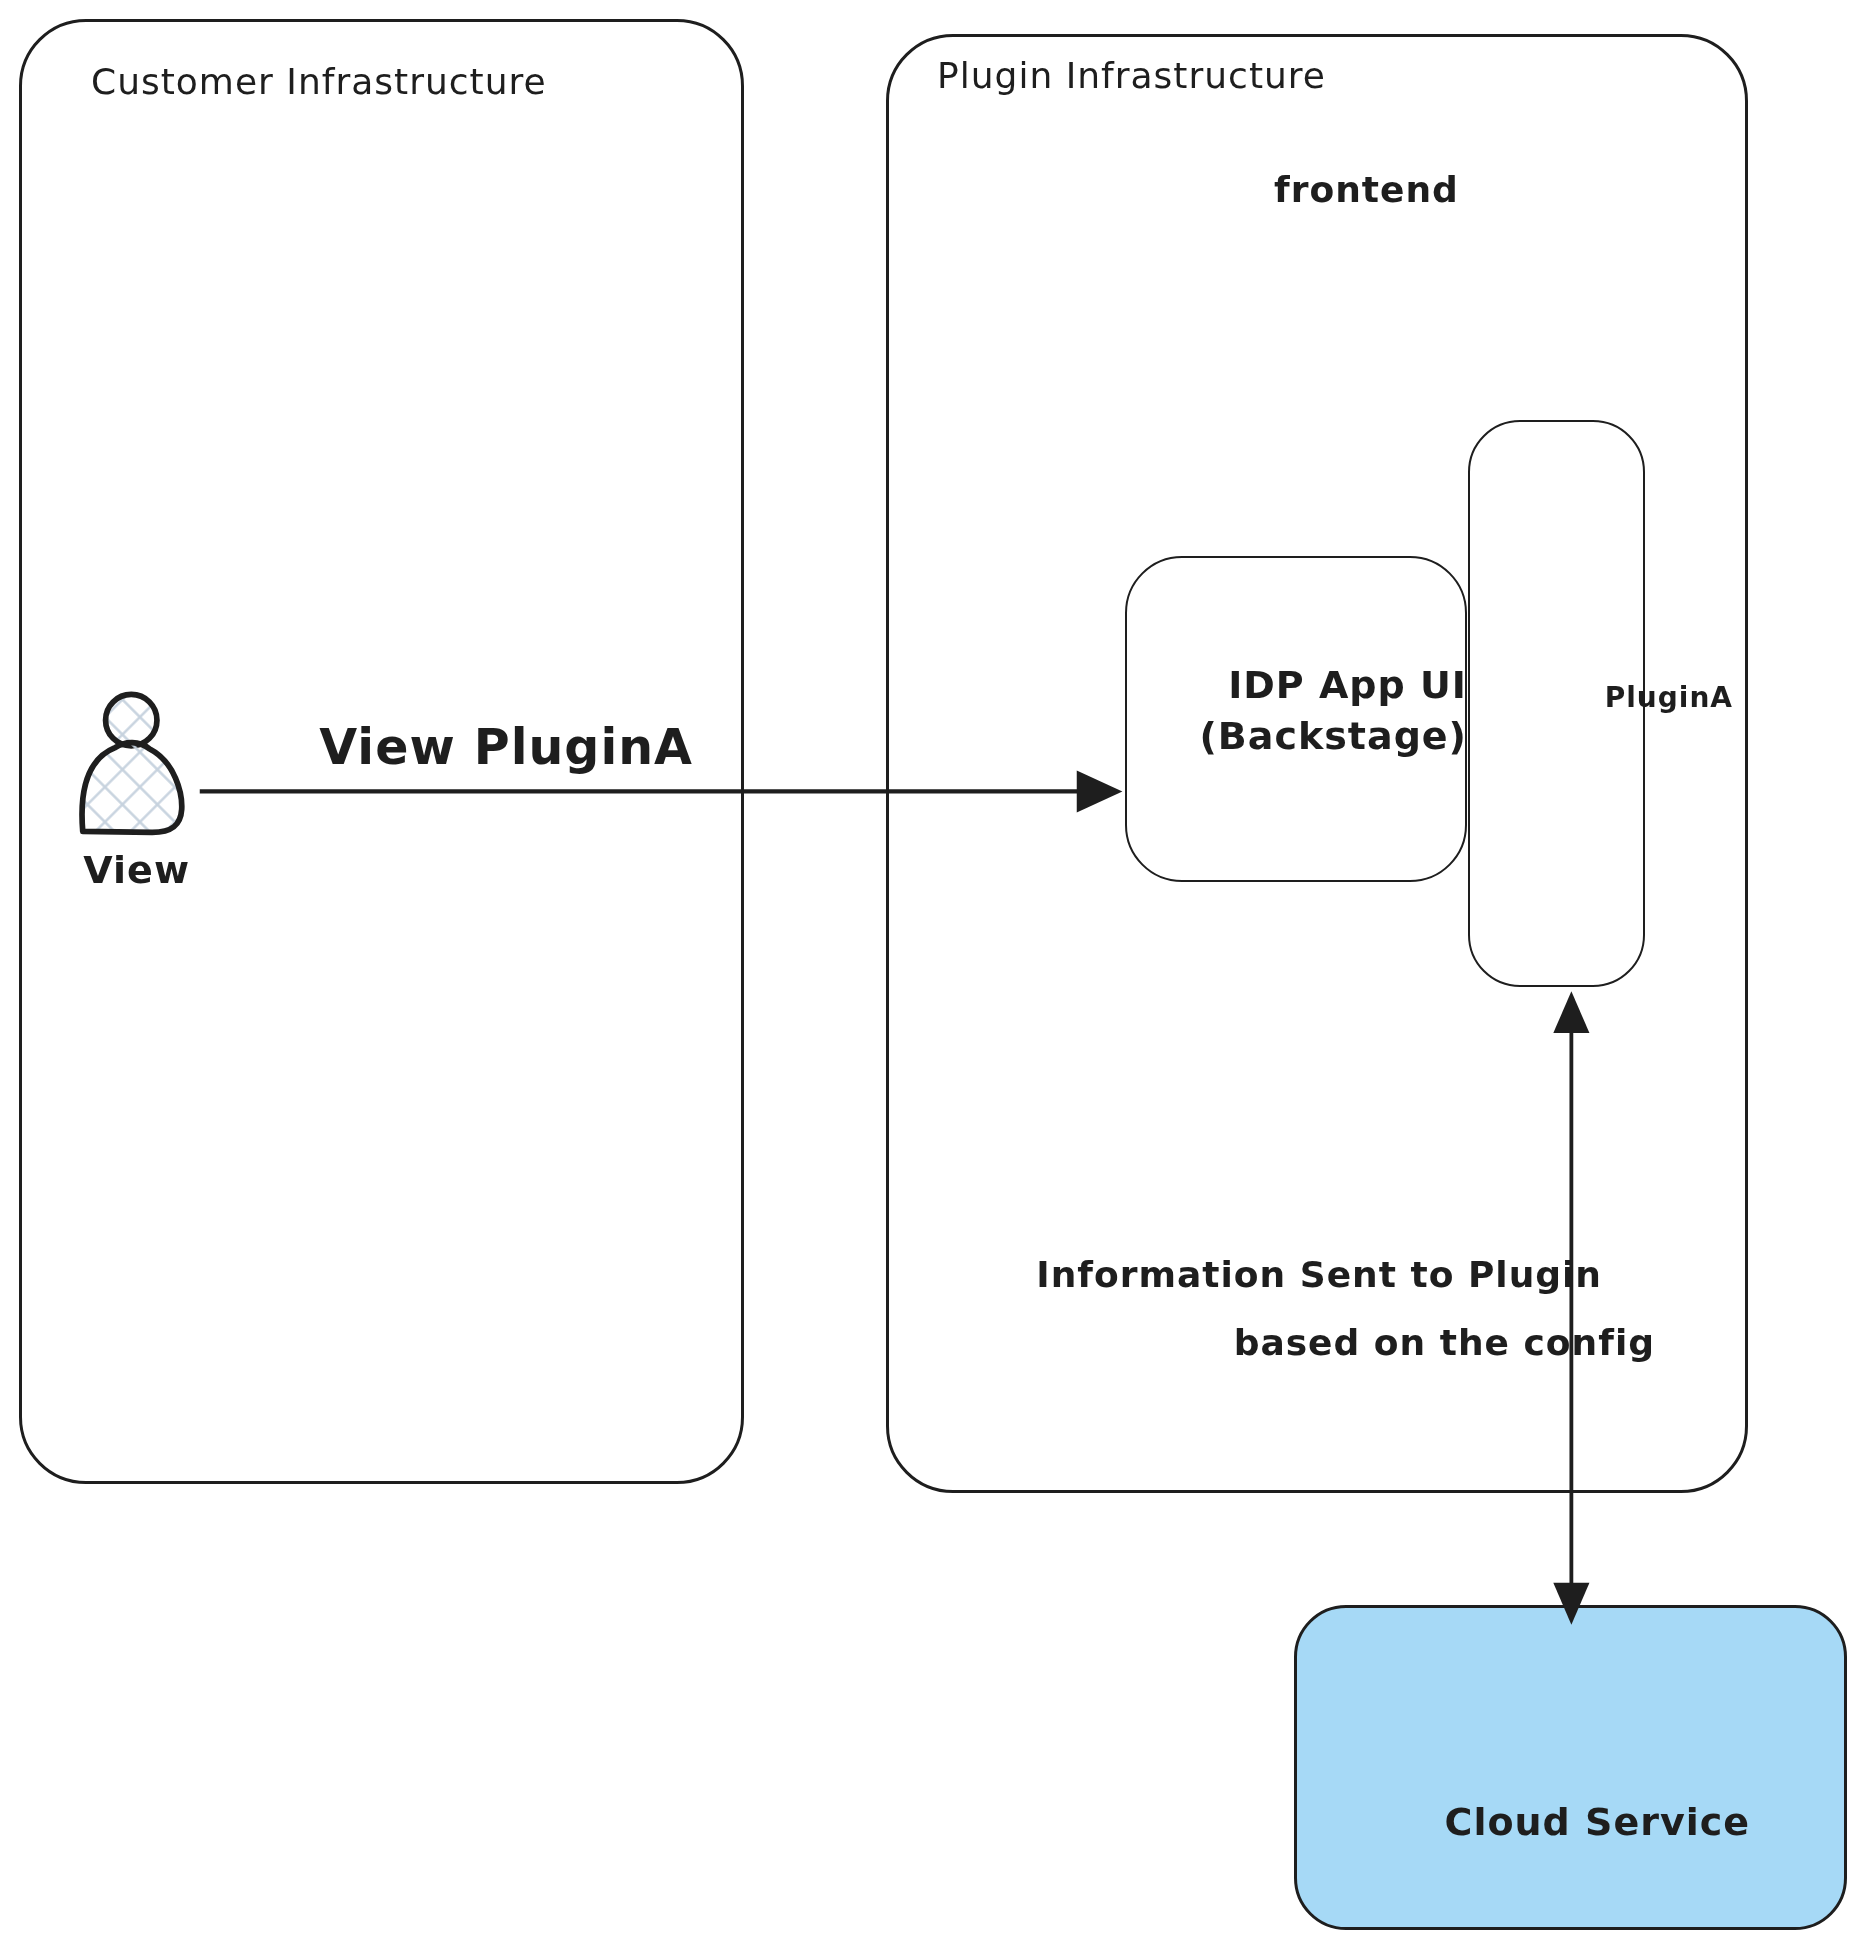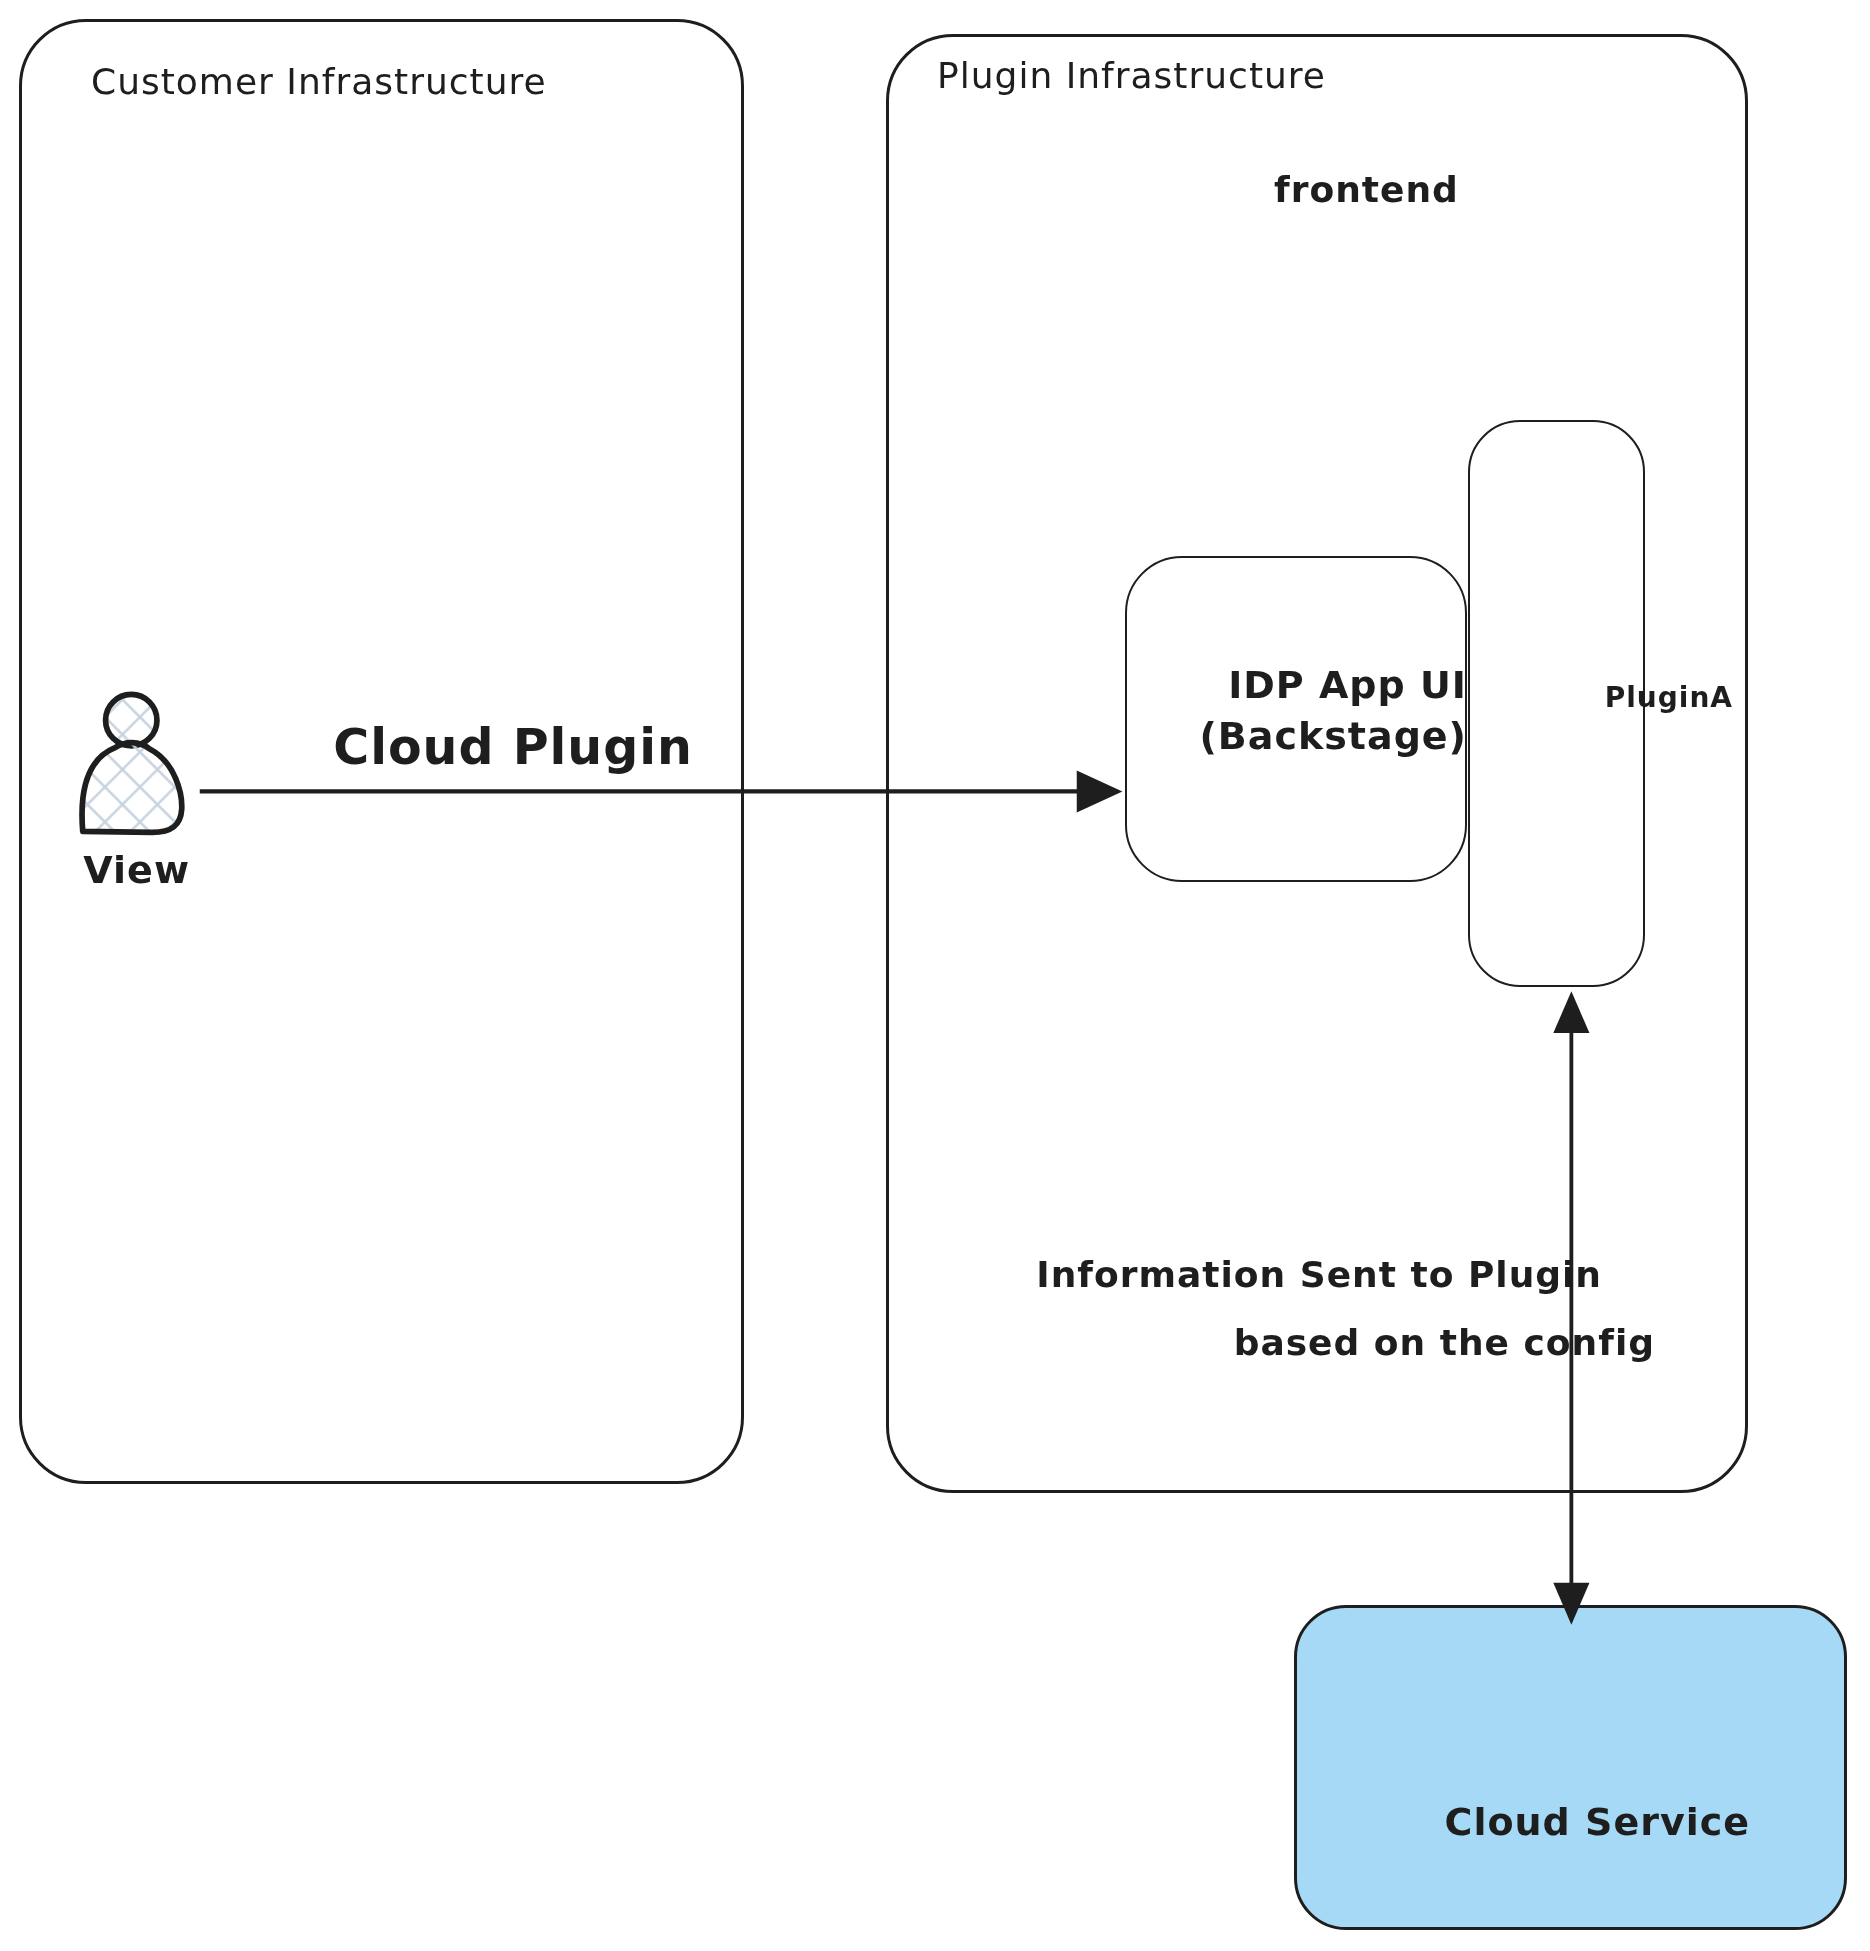--- a/index.html
+++ b/index.html
@@ -70,21 +70,21 @@
   </div>
 
   <div class="box" id="plugin-box"></div>
   <div class="label centered" id="plugin-title">PluginA</div>
 
   <div class="box" id="cloud-box" style="background-color: rgb(166, 217, 246);"></div>
   <div class="label centered" id="cloud-title">Cloud Service</div>
 
   <div class="label centered" id="user-label">View</div>
 
-  <div class="label centered" id="view-plugin-label">Cloud Plugin</div>
+  <div class="label centered" id="view-plugin-label">View PluginA</div>
   <div class="label centered" id="info-label-1">Information Sent to Plugin</div>
   <div class="label centered" id="info-label-2">based on the config</div>
 
   <svg id="diagram-svg" width="1871" height="1952" viewBox="0 0 1967 2052">
     <defs>
       <pattern id="crosshatch" width="26" height="26" patternUnits="userSpaceOnUse" patternTransform="rotate(45)">
         <path d="M0 13 H26 M13 0 V26" stroke="#c6d2de" stroke-width="2.5" fill="none"></path>
       </pattern>
     </defs>
 

